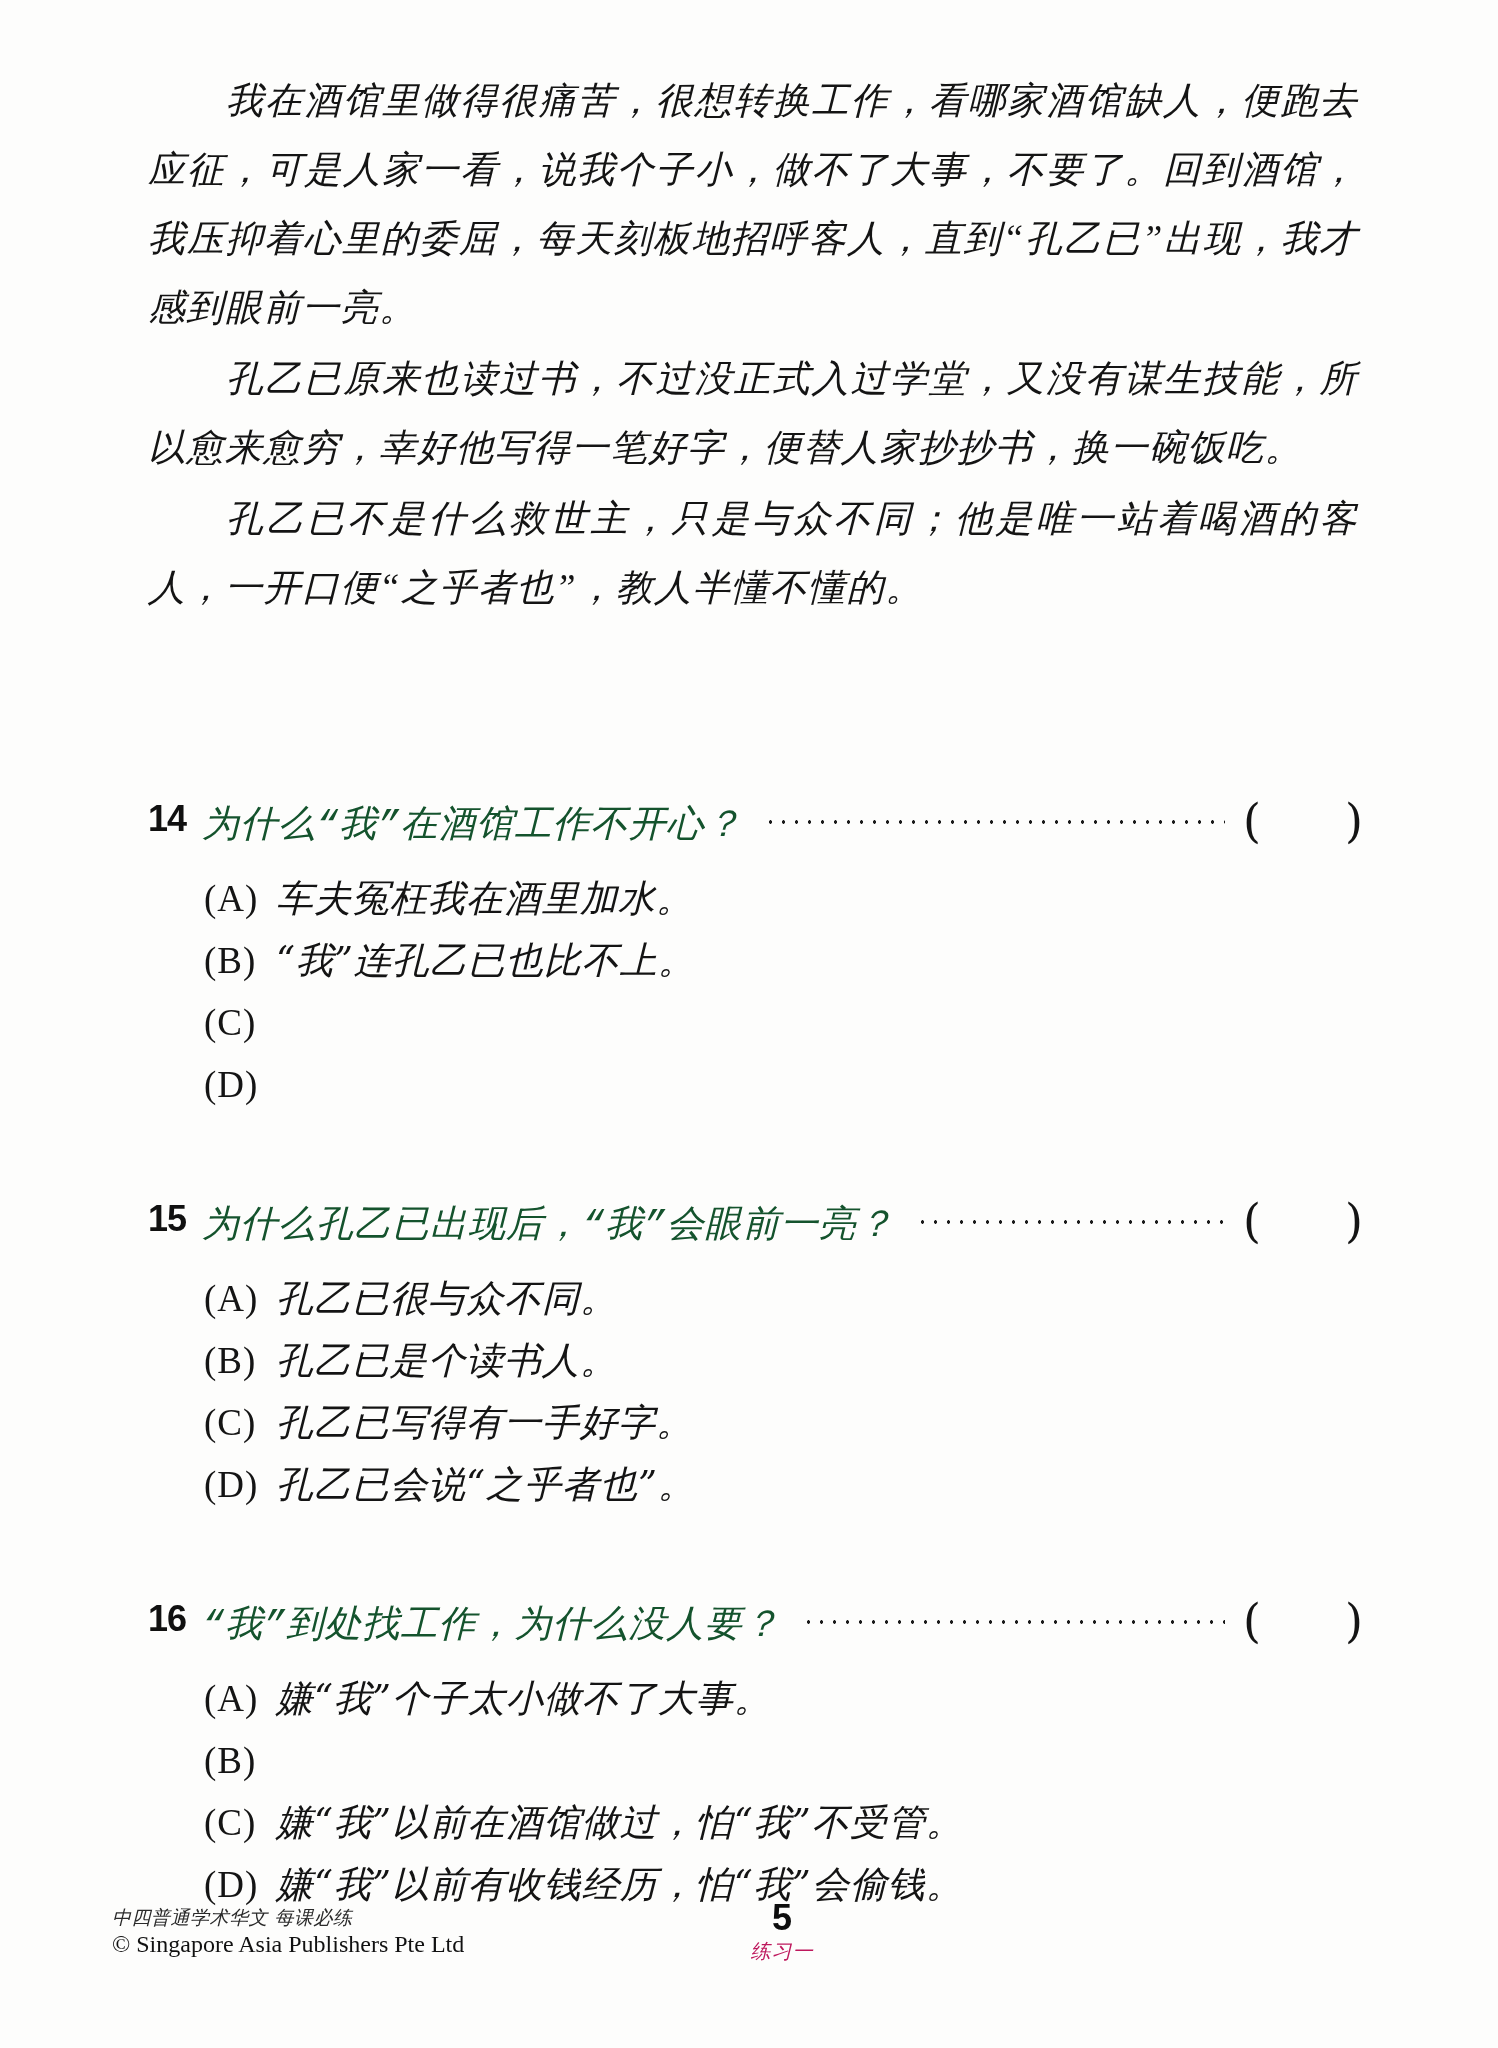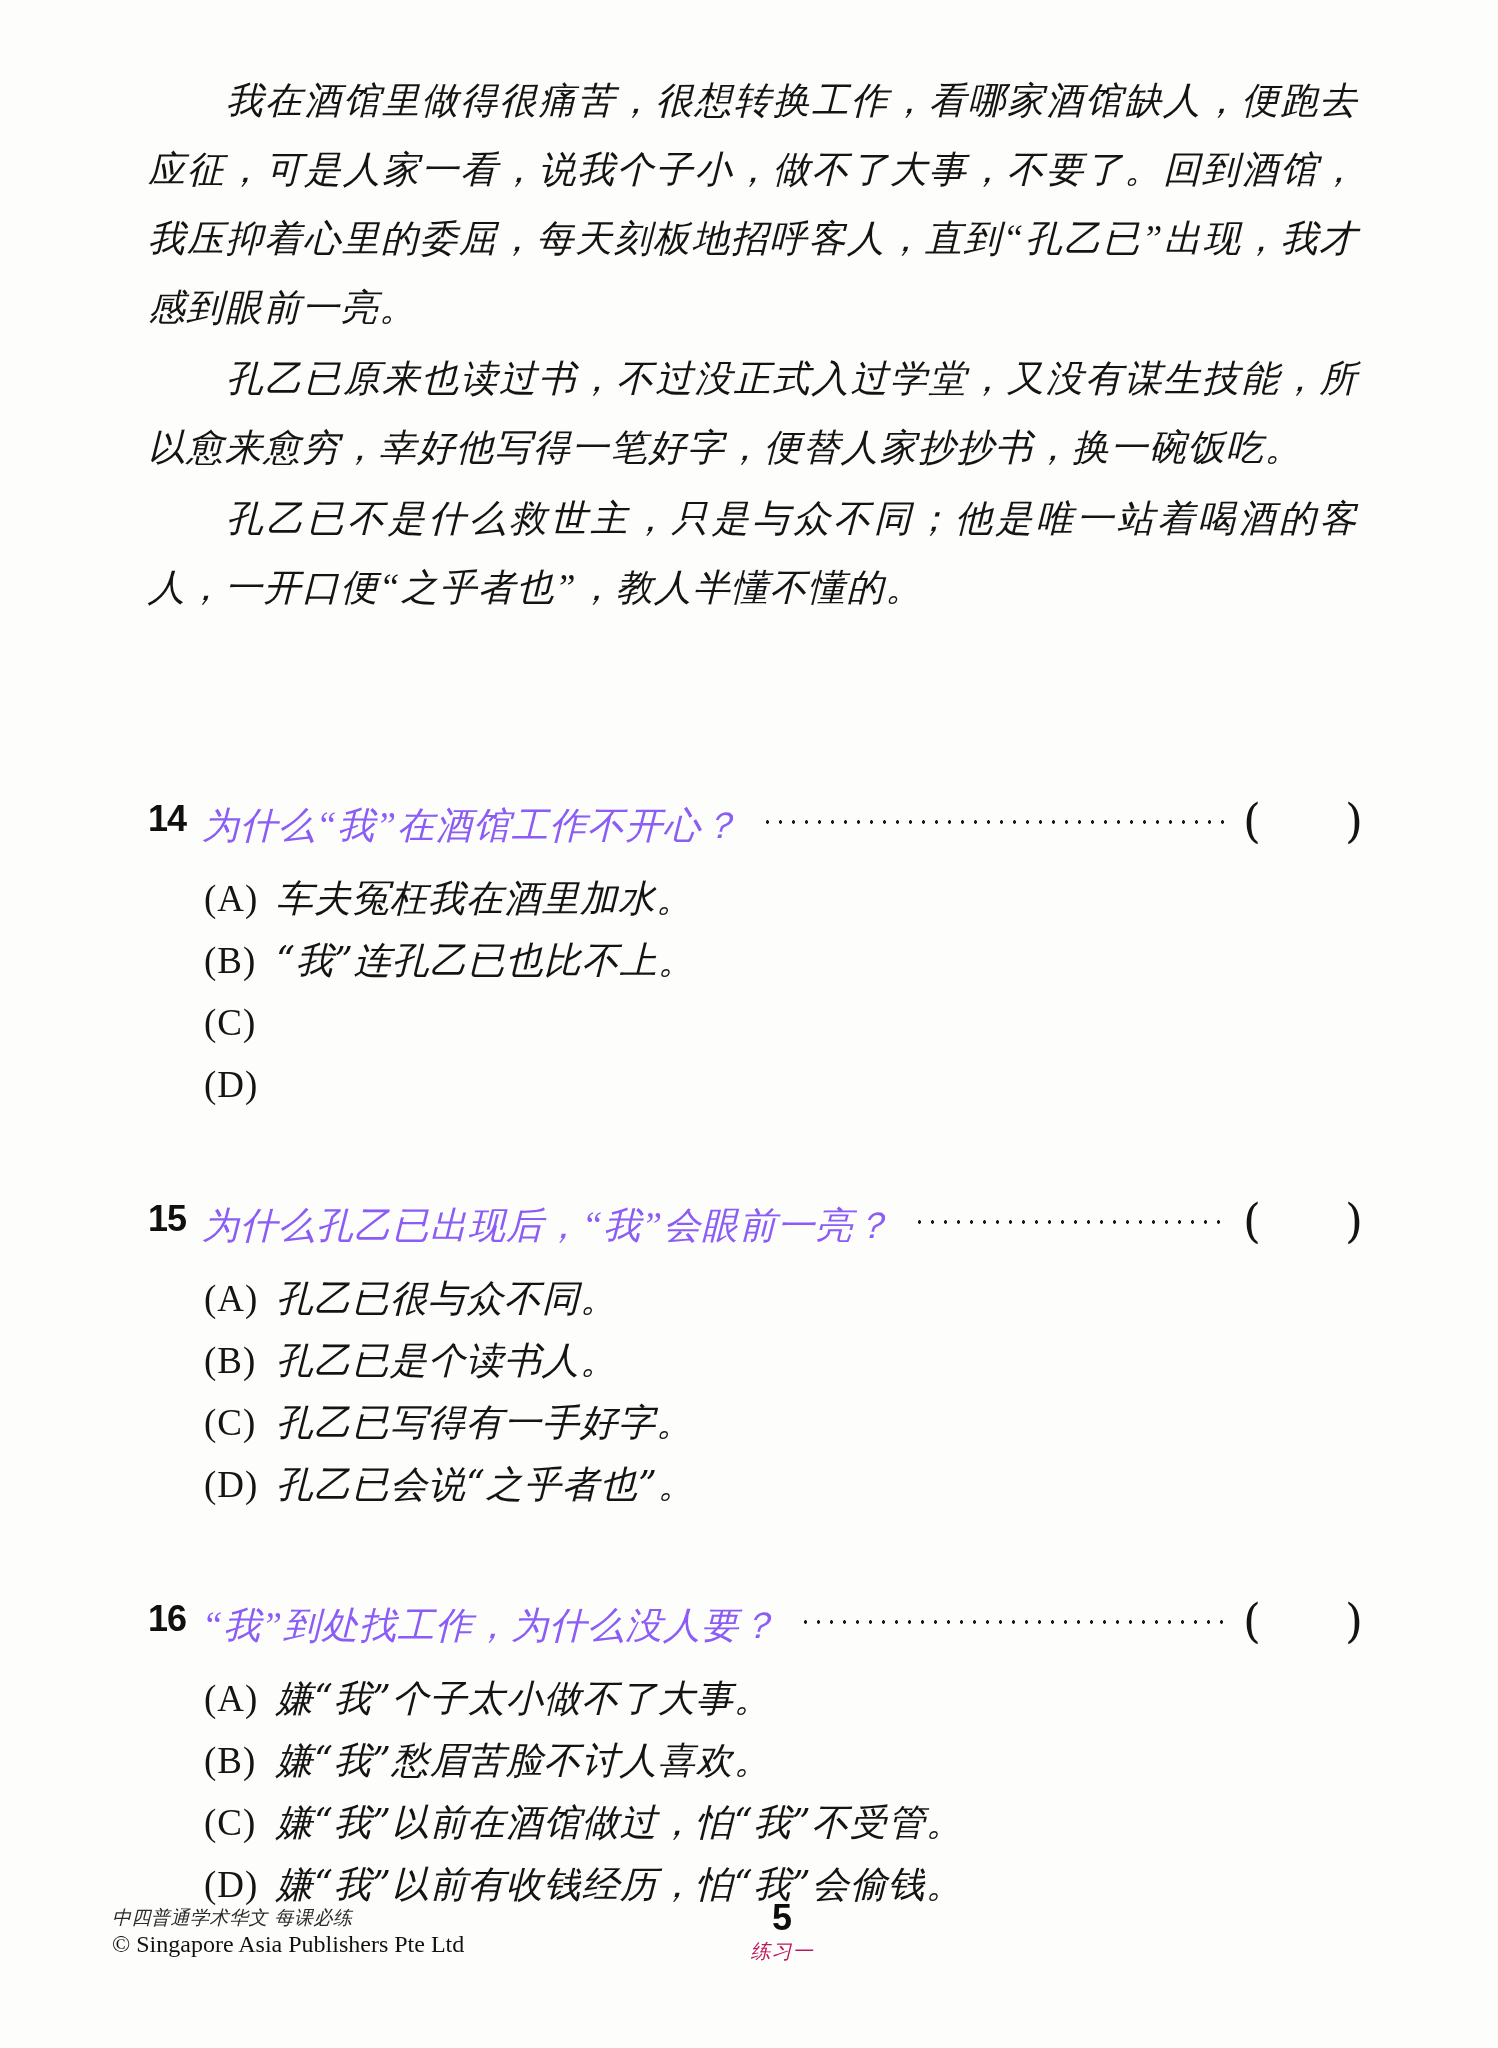--- a/index.html
+++ b/index.html
@@ -60,28 +60,28 @@
   .q-num {
     font-family: "Liberation Sans", sans-serif;
     font-weight: bold;
     font-size: 36px;
     width: 54px;
     flex: 0 0 54px;
     color: #101010;
     letter-spacing: -1px;
   }
   .q-text {
-    font-family: Liberation Serif, serif;
+    font-family: Liberation Mono, monospace;
     font-style: italic;
     font-weight: 500;
     font-size: 37px;
     line-height: 56px;
     letter-spacing: 1px;
     white-space: nowrap;
-    color: #8b5cf6;
+    color: #14532d;
   }
   .leader {
     flex: 1 1 auto;
     align-self: center;
     margin: 0 18px 0 22px;
     height: 6px;
     min-width: 40px;
     background-image: radial-gradient(circle, #1a1a1a 1.6px, rgba(0,0,0,0) 1.9px);
     background-size: 13px 6px;
     background-repeat: repeat-x;
@@ -249,21 +249,20 @@
       <span class="answer-paren paren-open">(</span>
       <span class="answer-paren">)</span>
     </div>
     <div class="options">
       <div class="opt">
         <span class="opt-label">(A)</span>
         <span class="opt-text">嫌“我”个子太小做不了大事。</span>
       </div>
       <div class="opt">
         <span class="opt-label">(B)</span>
-        <span class="opt-text">嫌“我”愁眉苦脸不讨人喜欢。</span>
       </div>
       <div class="opt">
         <span class="opt-label">(C)</span>
         <span class="opt-text">嫌“我”以前在酒馆做过，怕“我”不受管。</span>
       </div>
       <div class="opt">
         <span class="opt-label">(D)</span>
         <span class="opt-text">嫌“我”以前有收钱经历，怕“我”会偷钱。</span>
       </div>
     </div>

